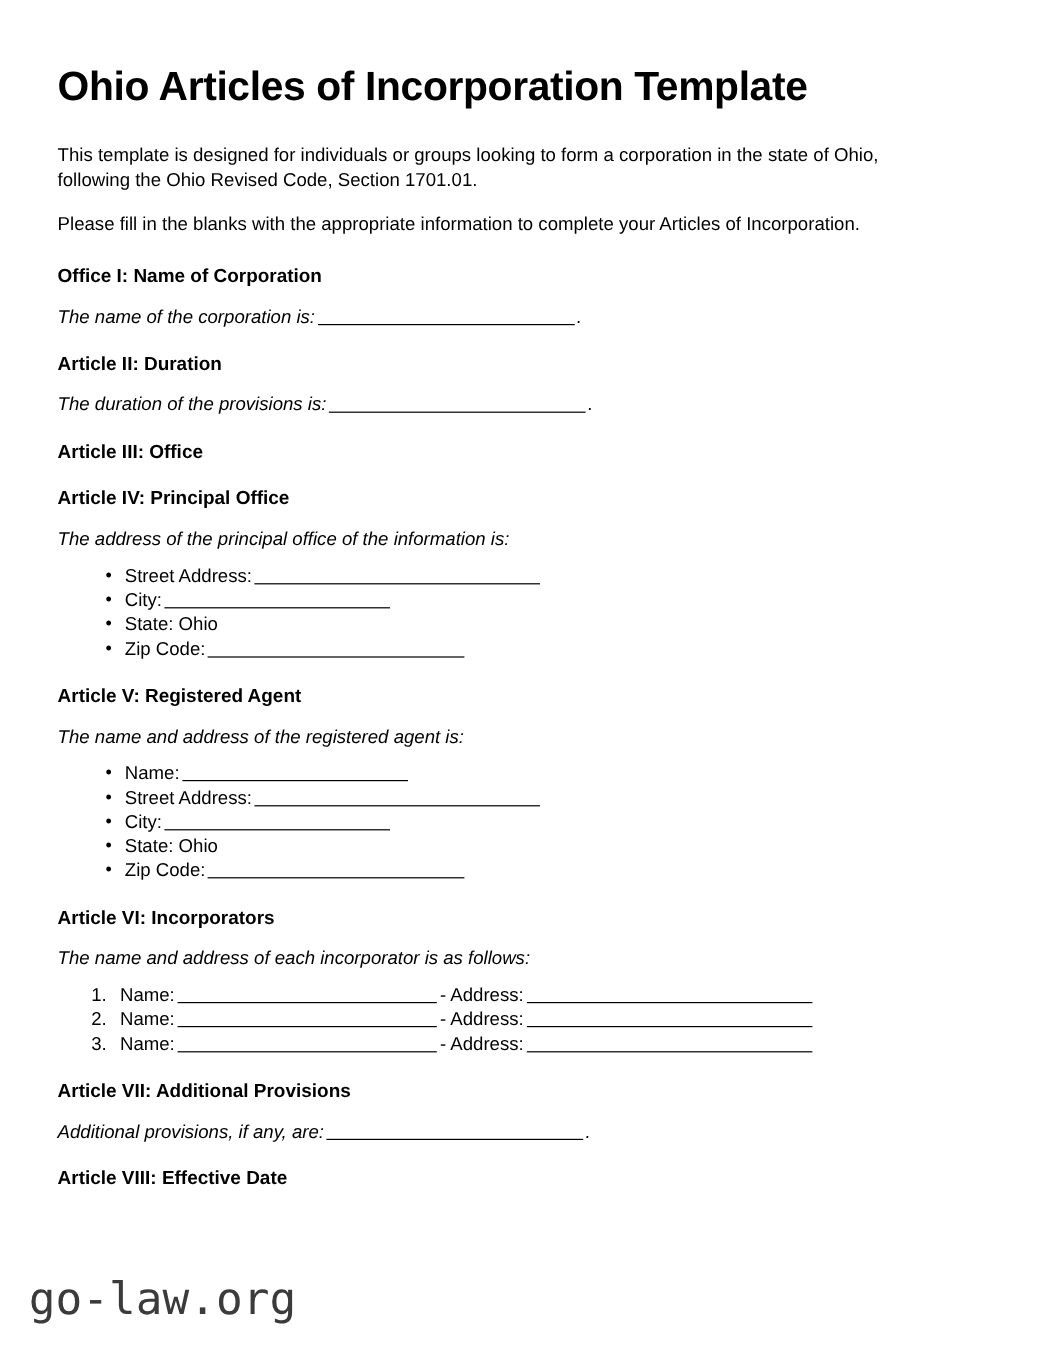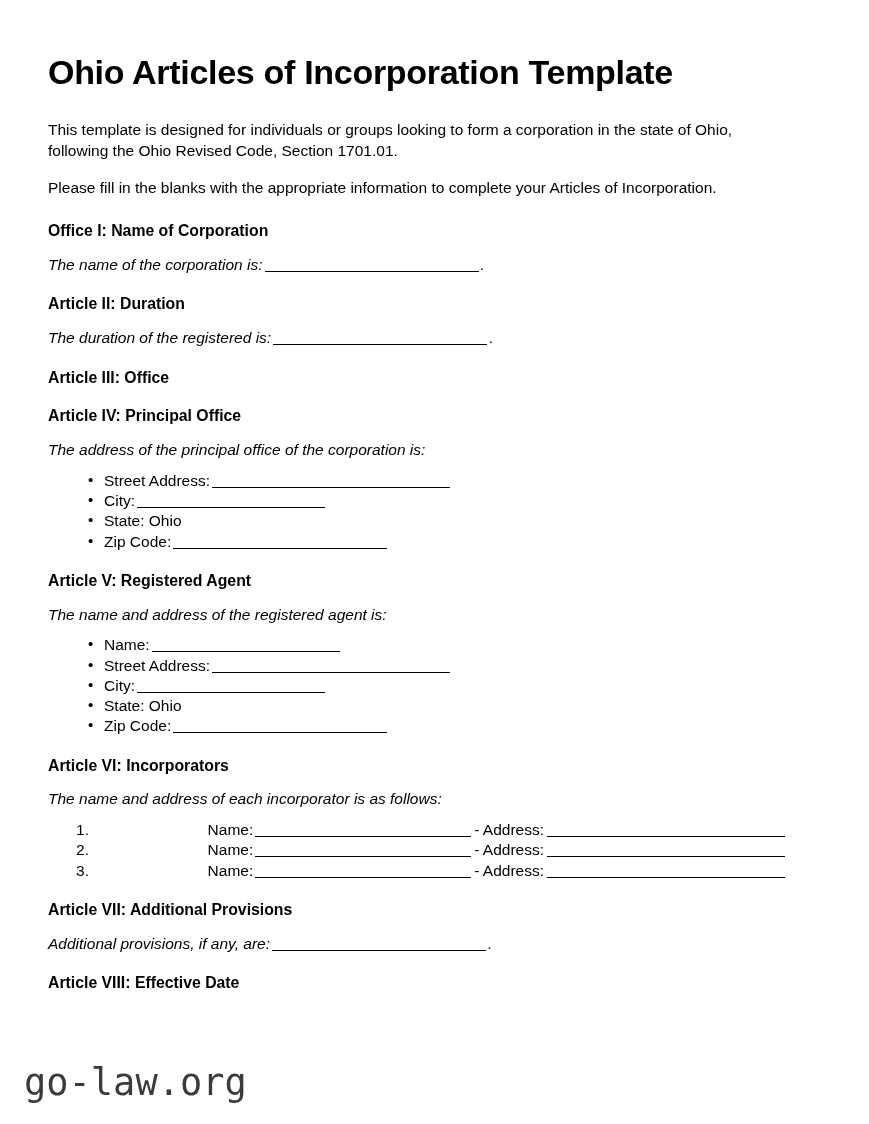--- a/index.html
+++ b/index.html
@@ -99,21 +99,20 @@
     padding: 0 0 0 28px;
     counter-reset: inc;
   }
   ol.numbers li {
     font-size: 15.5px;
     line-height: 1.31;
     position: relative;
     padding-left: 24px;
     white-space: nowrap;
     counter-increment: inc;
-    text-align: right;
   }
   ol.numbers li:before {
     content: counter(inc) ".";
     position: absolute;
     left: 0;
     top: 0;
   }
   .num-name-blank {
     display: inline-block;
     border-bottom: 1.4px solid #000;
@@ -150,26 +149,26 @@
 
   <h1 class="doc-title">Ohio Articles of Incorporation Template</h1>
 
   <p class="para">This template is designed for individuals or groups looking to form a corporation in the state of Ohio, following the Ohio Revised Code, Section 1701.01.</p>
   <p class="para">Please fill in the blanks with the appropriate information to complete your Articles of Incorporation.</p>
 
   <h2 class="article-heading first">Office I: Name of Corporation</h2>
   <p class="line-para"><span>The name of the corporation is:</span><span class="blank w-md"></span><span>.</span></p>
 
   <h2 class="article-heading">Article II: Duration</h2>
-  <p class="line-para"><span>The duration of the registered is:</span><span class="blank w-md"></span><span>.</span></p>
+  <p class="line-para"><span>The duration of the provisions is:</span><span class="blank w-md"></span><span>.</span></p>
 
   <h2 class="article-heading">Article III: Office</h2>
 
   <h2 class="article-heading">Article IV: Principal Office</h2>
-  <p class="line-para">The address of the principal office of the corporation is:</p>
+  <p class="line-para">The address of the principal office of the information is:</p>
   <ul class="bullets">
     <li><span>Street Address:</span><span class="blank w-lg"></span></li>
     <li><span>City:</span><span class="blank w-sm"></span></li>
     <li><span>State:</span>&nbsp;<span>Ohio</span></li>
     <li><span>Zip Code:</span><span class="blank w-md"></span></li>
   </ul>
 
   <h2 class="article-heading">Article V: Registered Agent</h2>
   <p class="line-para">The name and address of the registered agent is:</p>
   <ul class="bullets">

